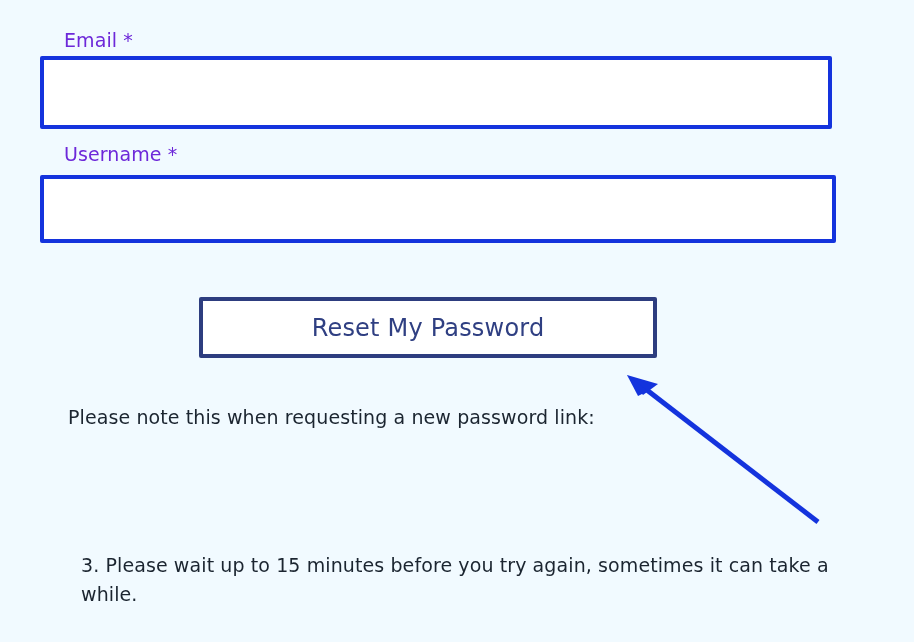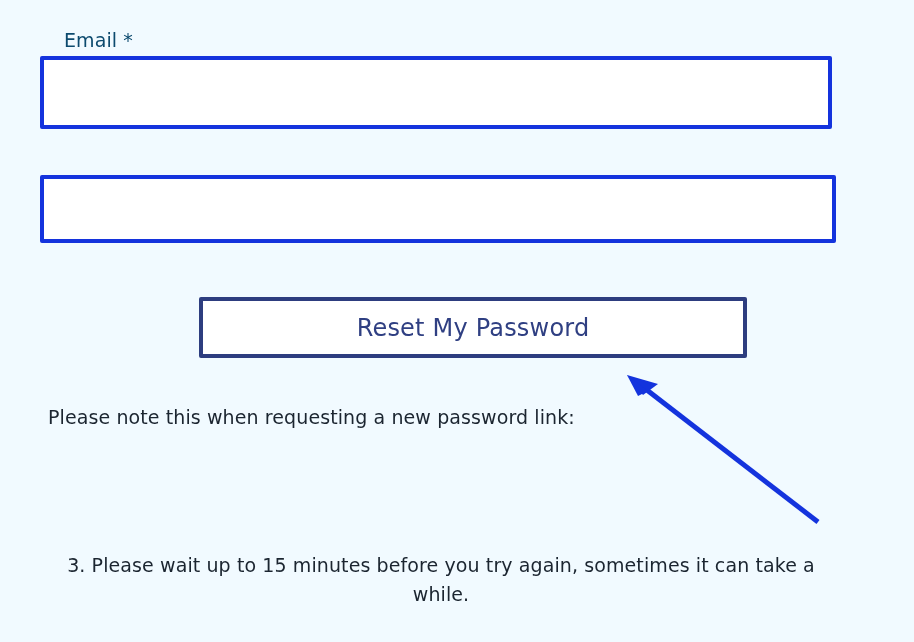--- a/index.html
+++ b/index.html
@@ -18,21 +18,21 @@
     position: relative;
     width: 914px;
     height: 642px;
   }
 
   
   .field-label {
     position: absolute;
     font-size: 19px;
     line-height: 22px;
-    color: #0c4a6e;
+    color: #6d28d9;
     letter-spacing: 0.1px;
     white-space: nowrap;
   }
   .text-input {
     position: absolute;
     background: #ffffff;
     border: 4px solid #1433dd;
     border-radius: 2px;
     box-sizing: border-box;
     font-family: "DejaVu Sans", sans-serif;
@@ -46,44 +46,43 @@
   #email-input { left: 40px; top: 56px; width: 792px; height: 73px; }
 
   #username-label { left: 64px; top: 143px; }
   #username-input { left: 40px; top: 175px; width: 796px; height: 68px; }
 
   
   #reset-button {
     position: absolute;
     left: 199px;
     top: 297px;
-    width: 548px;
+    width: 458px;
     height: 61px;
     background: #ffffff;
     border: 4px solid #2d3d7f;
     border-radius: 2px;
     box-sizing: border-box;
     color: #2f3f82;
     font-family: "DejaVu Sans", sans-serif;
     font-size: 24px;
     line-height: 1;
     letter-spacing: 0.2px;
     cursor: pointer;
     padding: 0;
   }
 
   
   .note-line {
     position: absolute;
-    left: 48px;
+    left: 68px;
     font-size: 19px;
     line-height: 29px;
     color: #1b2530;
     letter-spacing: 0.1px;
-    text-align: center;
   }
   #note-intro { top: 403px; }
   #note-1     { top: 446px; }
   #note-2     { top: 488px; }
   #note-3     { top: 551px; width: 760px; margin-left: 13px; }
 
   
   #annotation-arrow {
     position: absolute;
     left: 0;
@@ -94,20 +93,21 @@
   }
 </style>
 </head>
 <body>
 
 <div class="page">
 
   <label class="field-label" id="email-label">Email *</label>
   <input class="text-input" id="email-input" type="text" placeholder="" style="">
 
+  <label class="field-label" id="username-label">Username *</label>
   <input class="text-input" id="username-input" type="text" placeholder="" style="">
 
   <button id="reset-button">Reset My Password</button>
 
   <div class="note-line" id="note-intro">Please note this when requesting a new password link:</div>
   <div class="note-line" id="note-3">3. Please wait up to 15 minutes before you try again, sometimes it can take a while.</div>
 
   <svg id="annotation-arrow" viewBox="0 0 914 642">
     <line x1="818" y1="522" x2="643" y2="387" stroke="#1433dd" stroke-width="5" stroke-linecap="butt"></line>
     <polygon points="627,375 658,384 643,395" fill="#1433dd"></polygon>

